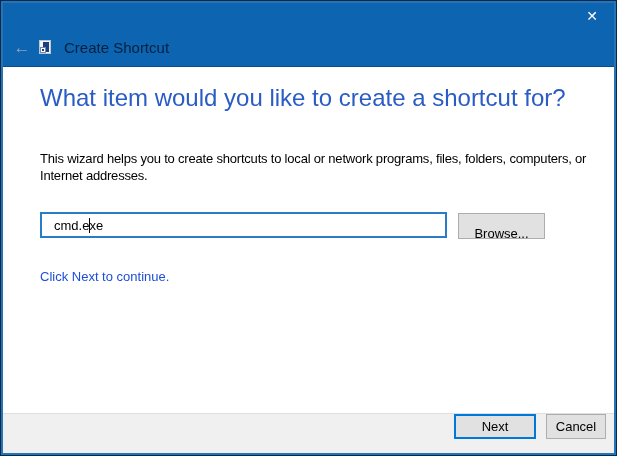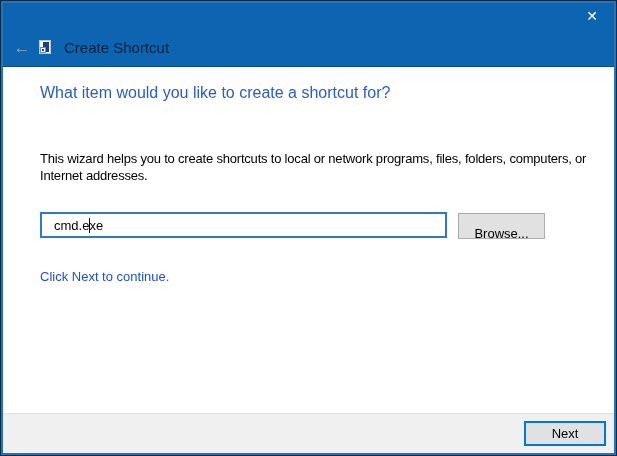--- a/index.html
+++ b/index.html
@@ -60,21 +60,21 @@
   .header-title{
     margin-left:13px;color:#06203f;font-size:15px;
   }
 
   
   .content{
     position:absolute;top:64px;left:0;right:0;bottom:40px;background:#ffffff;
   }
   .heading{
     position:absolute;left:37px;top:17px;
-    font-size:16px;color:#2a5cc5;white-space:nowrap;
+    font-size:24px;color:#2a5cc5;white-space:nowrap;
   }
   .desc{
     position:absolute;left:37px;top:67px;width:562px;
     line-height:17px;letter-spacing:-0.2px;color:#000;margin-top:16px;
   }
   .loc-label{
     position:absolute;left:37px;top:125px;color:#000;
   }
   .loc-input{
     position:absolute;left:37px;top:145px;width:407px;height:26px;
@@ -91,21 +91,21 @@
     padding:12px;
   }
   .hint{
     position:absolute;left:37px;top:202px;color:#1d4ed8;
   }
 
   
   .footer{
     position:absolute;left:0;right:0;bottom:0;height:40px;
     background:#f0f0f0;border-top:1px solid #dfdfdf;
-    display:flex;align-items:center;justify-content:flex-end;
+    display:flex;align-items:flex-start;justify-content:flex-end;
     gap:10px;padding-right:8px;
   }
   .btn{
     height:25px;background:#e1e1e1;border:1px solid #adadad;
     font-family:"Liberation Sans",sans-serif;font-size:13px;color:#000;
     padding:0;
   }
   .btn-next{width:82px;border:2px solid #0078d7;}
   .btn-cancel{width:60px;}
 </style>
@@ -133,16 +133,17 @@
     <div class="content">
       <div class="heading">What item would you like to create a shortcut for?</div>
       <div class="desc">This wizard helps you to create shortcuts to local or network programs, files, folders, computers, or Internet addresses.</div>
       <input class="loc-input" type="text" value="cmd.exe" style="">
       <button class="browse-btn">Browse...</button>
       <div class="hint">Click Next to continue.</div>
     </div>
 
     <div class="footer">
       <button class="btn btn-next">Next</button>
+      <button class="btn btn-cancel">Cancel</button>
     </div>
 
   </div>
 </div>
 
 </body></html>

